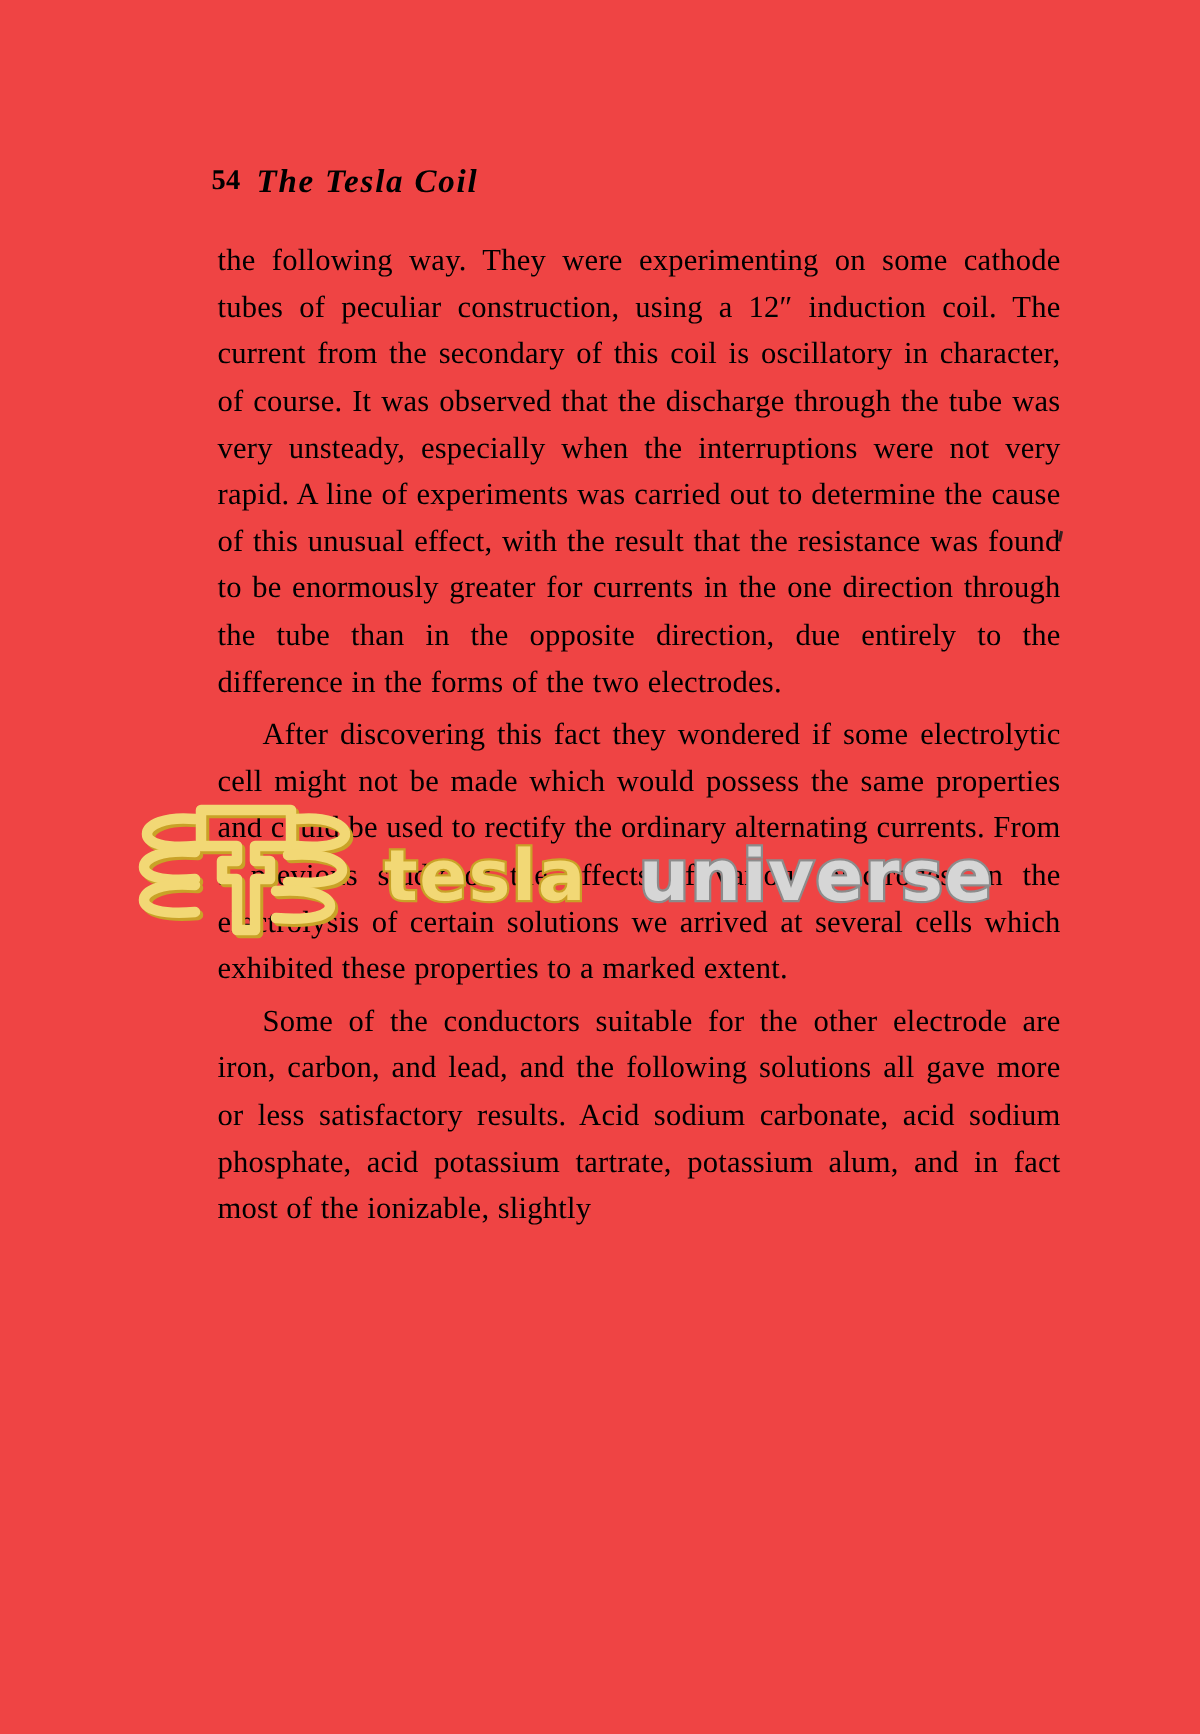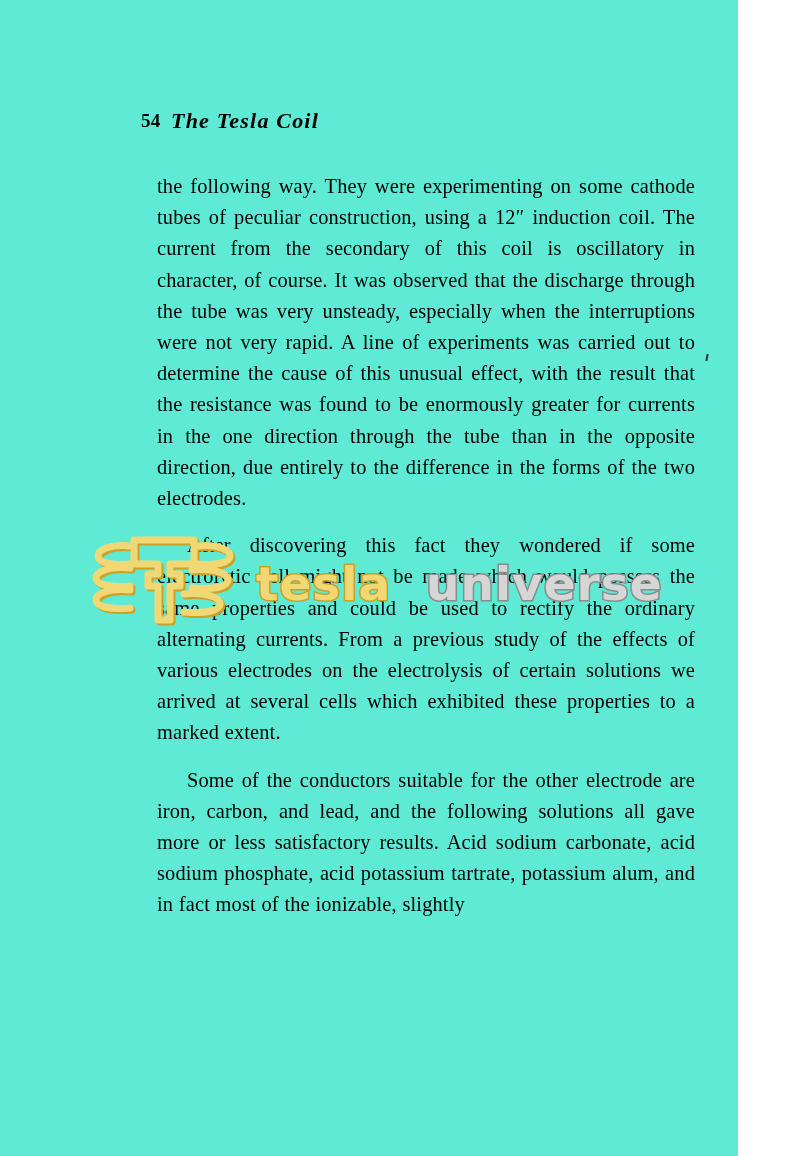--- a/index.html
+++ b/index.html
@@ -4,23 +4,23 @@
 <title>The Tesla Coil — page 54</title>
 <style>
   html, body {
     margin: 0;
     padding: 0;
     background: #ffffff;
   }
 
   .page {
     position: relative;
-    width: 738px;
+    width: 800px;
     height: 1156px;
-    background: #5eead4;
+    background: #ef4444;
     overflow: hidden;
     font-family: "Liberation Serif", "DejaVu Serif", serif;
     color: #000000;
   }
 
   
   .running-head {
     position: absolute;
     left: 141px;
     top: 108px;
@@ -55,21 +55,21 @@
 
   
   .textblock {
     position: absolute;
     left: 141px;
     top: 155px;
     width: 570px;
   }
 
   .para {
-    margin: 16px;
+    margin: 4px;
     font-size: 20.4px;
     line-height: 31.2px;
     text-align: justify;
     text-justify: inter-word;
     letter-spacing: 0.15px;
     word-spacing: 0.4px;
     -webkit-font-smoothing: none;
   }
 
   .para.indent {

